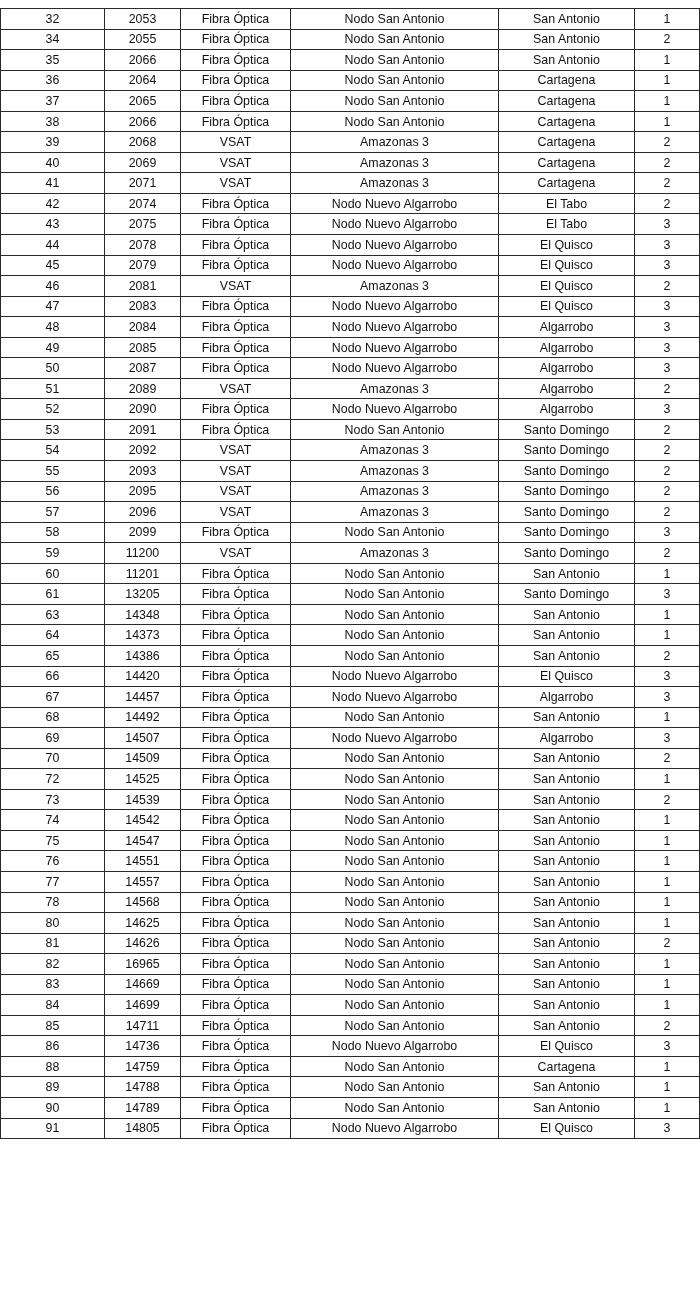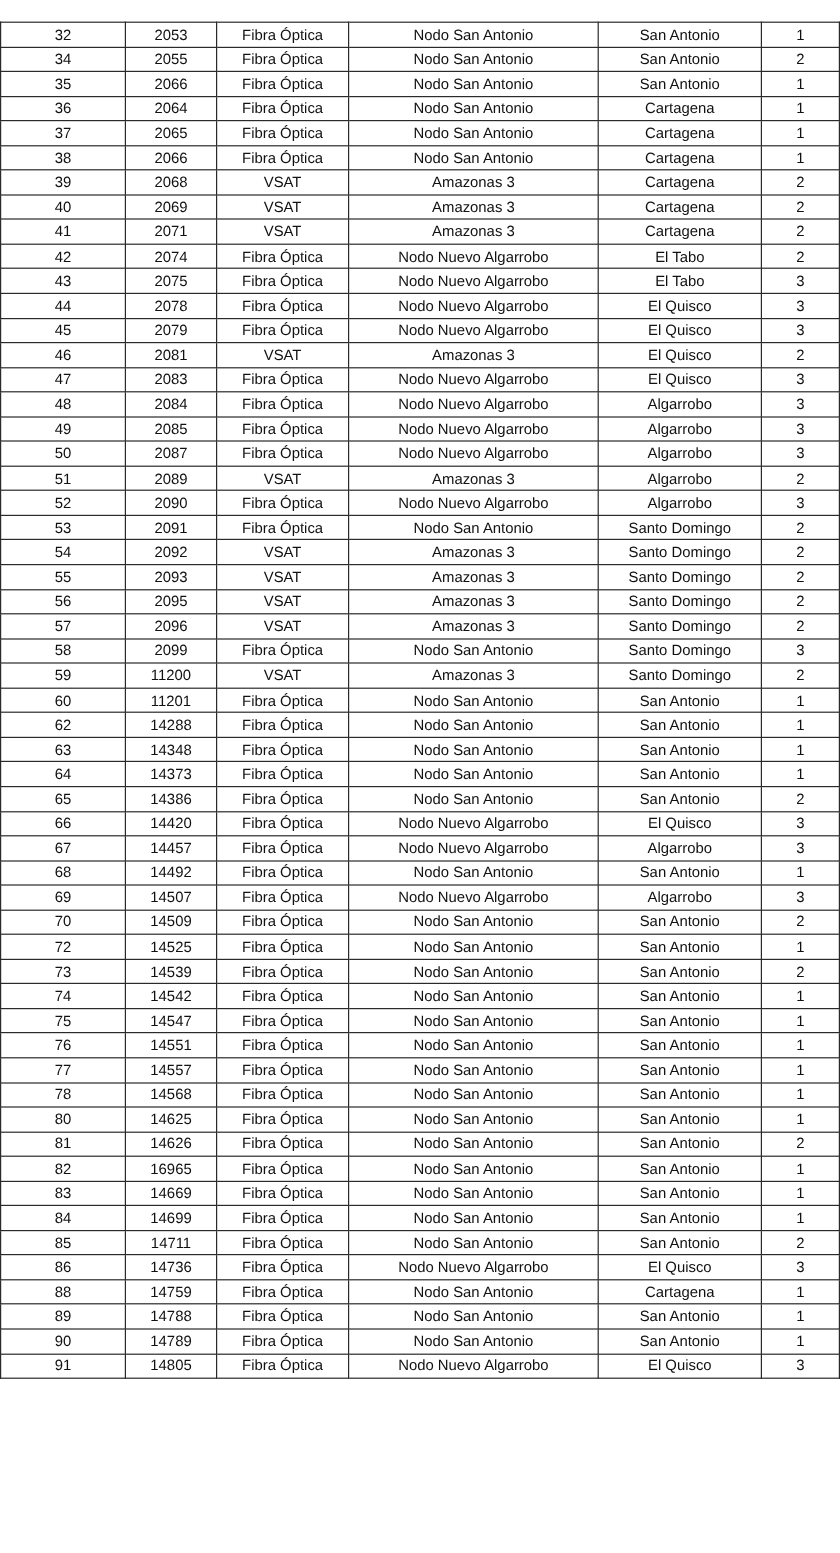--- a/index.html
+++ b/index.html
@@ -11,21 +11,21 @@
     width: 700px;
     height: 1294px;
     overflow: hidden;
     font-family: "Liberation Sans", sans-serif;
     color: #111111;
   }
   table {
     border-collapse: collapse;
     table-layout: fixed;
     width: 699px;
-    margin: 18px 0 0 0;
+    margin: 8px 0 0 0;
   }
   col.c1 { width: 104px; }
   col.c2 { width: 76px; }
   col.c3 { width: 110px; }
   col.c4 { width: 208px; }
   col.c5 { width: 136px; }
   col.c6 { width: 65px; }
   td {
     border: 1.5px solid #2a2a2a;
     height: 19.55px;
@@ -269,26 +269,26 @@
       </tr>
       <tr>
         <td>60</td>
         <td>11201</td>
         <td>Fibra Óptica</td>
         <td>Nodo San Antonio</td>
         <td>San Antonio</td>
         <td>1</td>
       </tr>
       <tr>
-        <td>62</td>
-        <td>14288</td>
-        <td>Fibra Óptica</td>
-        <td>Nodo San Antonio</td>
-        <td>San Antonio</td>
-        <td>1</td>
+        <td>61</td>
+        <td>13205</td>
+        <td>Fibra Óptica</td>
+        <td>Nodo San Antonio</td>
+        <td>Santo Domingo</td>
+        <td>3</td>
       </tr>
       <tr>
         <td>63</td>
         <td>14348</td>
         <td>Fibra Óptica</td>
         <td>Nodo San Antonio</td>
         <td>San Antonio</td>
         <td>1</td>
       </tr>
       <tr>

